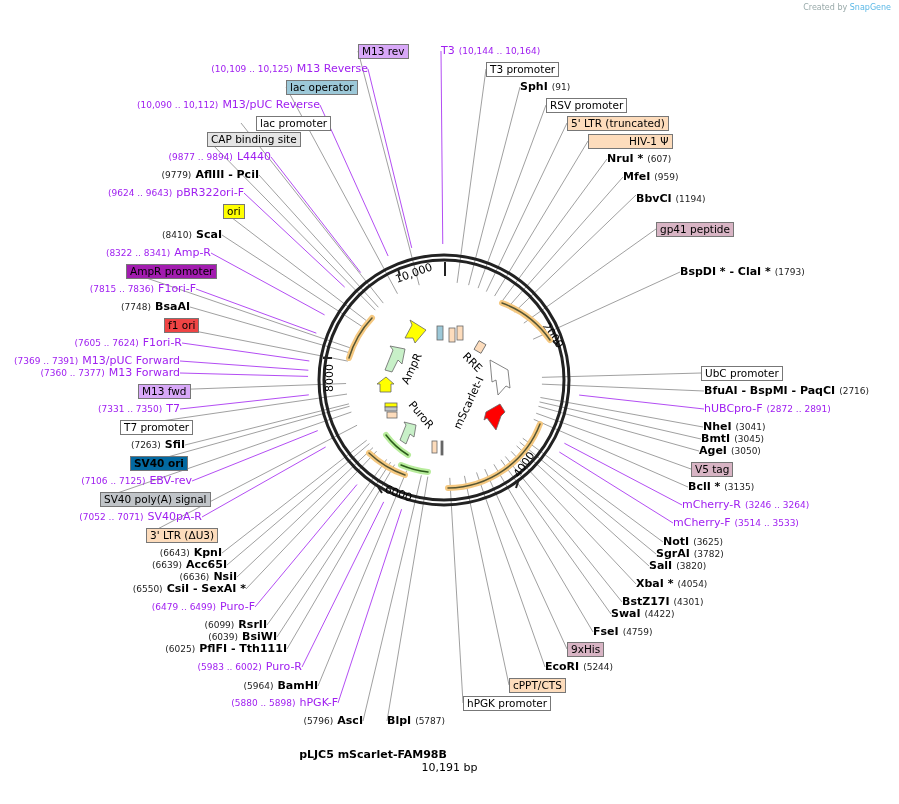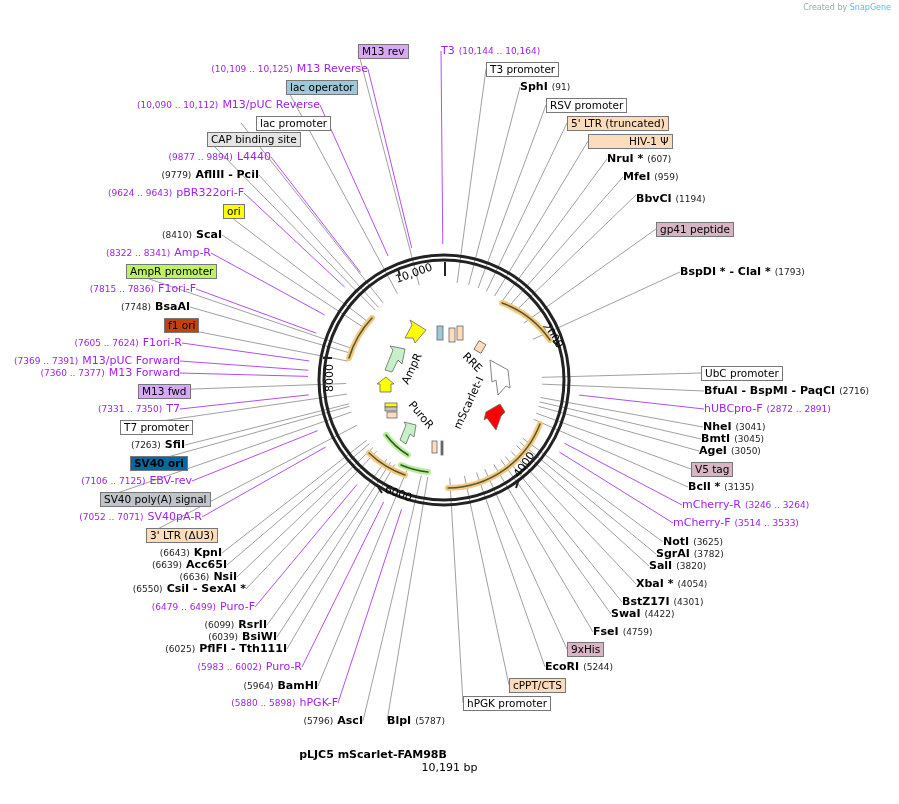--- a/index.html
+++ b/index.html
@@ -183,24 +183,24 @@
     <div class="lbl" style="top: 152px; left: 607px;"><span class="enz">NruI *</span><span class="pos">(607)</span></div>
     <div class="lbl right" style="top: 168px; left: 259px;"><span class="pos">(9779)</span><span class="enz">AflIII  - PciI</span></div>
     <div class="lbl" style="top: 170px; left: 623px;"><span class="enz">MfeI</span><span class="pos">(959)</span></div>
     <div class="lbl primer right" style="top: 186px; left: 244px;"><span class="pos">(9624 .. 9643)</span><span class="">pBR322ori-F</span></div>
     <div class="lbl" style="top: 192px; left: 636px;"><span class="enz">BbvCI</span><span class="pos">(1194)</span></div>
     <div class="lbl feat" style="top: 204px; left: 223px; background: rgb(255, 255, 0);"><span>ori</span></div>
     <div class="lbl feat" style="top: 222px; left: 656px; background: rgb(216, 180, 196);"><span>gp41 peptide</span></div>
     <div class="lbl right" style="top: 228px; left: 222px;"><span class="pos">(8410)</span><span class="enz">ScaI</span></div>
     <div class="lbl primer right" style="top: 246px; left: 211px;"><span class="pos">(8322 .. 8341)</span><span class="">Amp-R</span></div>
     <div class="lbl" style="top: 265px; left: 680px;"><span class="enz">BspDI *  - ClaI *</span><span class="pos">(1793)</span></div>
-    <div class="lbl feat" style="top: 264px; left: 126px; background: #bef264;"><span>AmpR promoter</span></div>
+    <div class="lbl feat" style="top: 264px; left: 126px; background: #a21caf;"><span>AmpR promoter</span></div>
     <div class="lbl primer right" style="top: 282px; left: 196px;"><span class="pos">(7815 .. 7836)</span><span class="">F1ori-F</span></div>
     <div class="lbl right" style="top: 300px; left: 190px;"><span class="pos">(7748)</span><span class="enz">BsaAI</span></div>
-    <div class="lbl feat" style="top: 318px; left: 164px; background: #c2410c;"><span>f1 ori</span></div>
+    <div class="lbl feat" style="top: 318px; left: 164px; background: #ef4444;"><span>f1 ori</span></div>
     <div class="lbl primer right" style="top: 336px; left: 182px;"><span class="pos">(7605 .. 7624)</span><span class="">F1ori-R</span></div>
     <div class="lbl primer right" style="top: 354px; left: 180px;"><span class="pos">(7369 .. 7391)</span><span class="">M13/pUC Forward</span></div>
     <div class="lbl primer right" style="top: 366px; left: 180px;"><span class="pos">(7360 .. 7377)</span><span class="">M13 Forward</span></div>
     <div class="lbl feat" style="top: 366px; left: 701px; background: rgb(255, 255, 255);"><span>UbC promoter</span></div>
     <div class="lbl feat" style="top: 384px; left: 138px; background: rgb(216, 168, 248);"><span>M13 fwd</span></div>
     <div class="lbl" style="top: 384px; left: 704px;"><span class="enz">BfuAI  - BspMI  - PaqCI</span><span class="pos">(2716)</span></div>
     <div class="lbl primer right" style="top: 402px; left: 180px;"><span class="pos">(7331 .. 7350)</span><span class="">T7</span></div>
     <div class="lbl primer" style="top: 402px; left: 704px;"><span class="">hUBCpro-F</span><span class="pos">(2872 .. 2891)</span></div>
     <div class="lbl feat" style="top: 420px; left: 120px; background: rgb(255, 255, 255);"><span>T7 promoter</span></div>
     <div class="lbl" style="top: 420px; left: 703px;"><span class="enz">NheI</span><span class="pos">(3041)</span></div>

